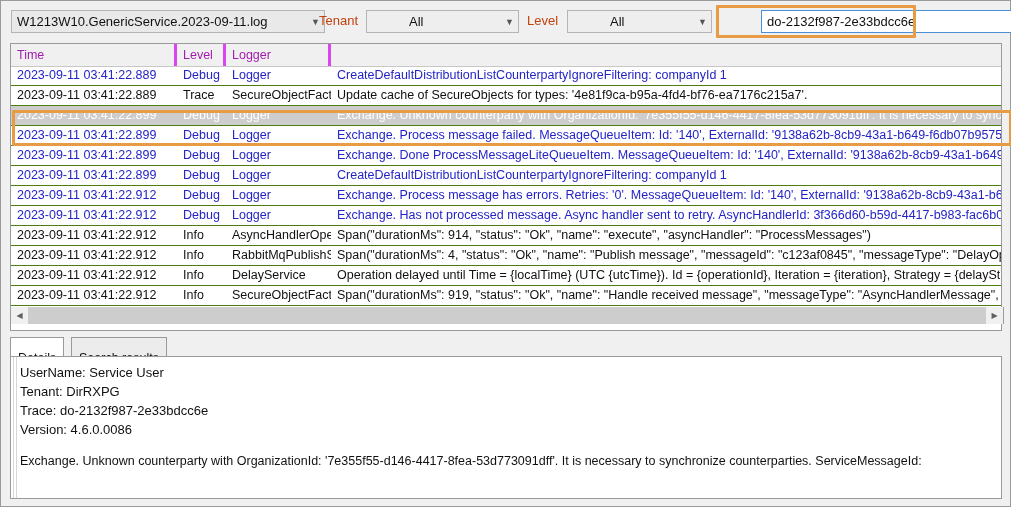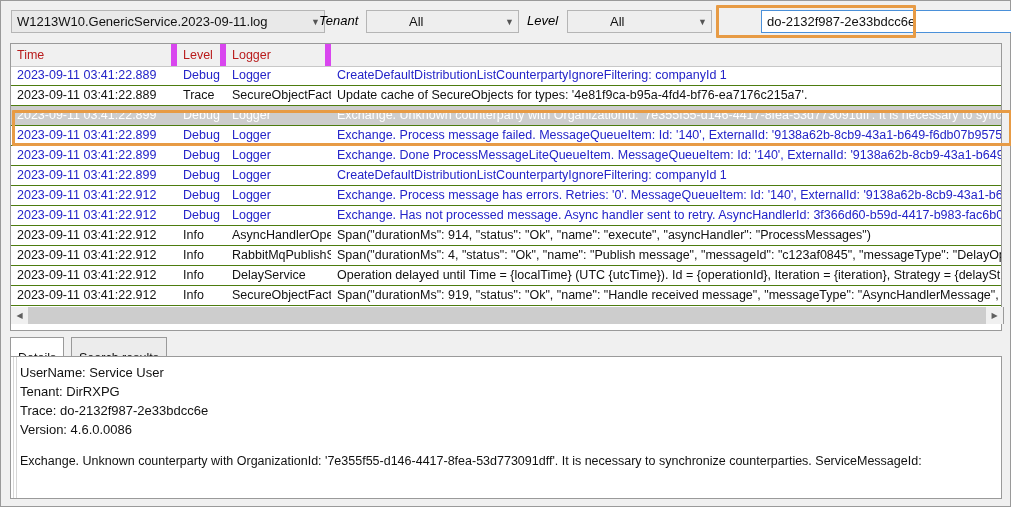--- a/index.html
+++ b/index.html
@@ -22,41 +22,41 @@
   .combo .cval{flex:1;padding-left:5px;font-size:13px;color:#111;
                white-space:nowrap;overflow:hidden;line-height:21px;}
   .combo .carrow{width:17px;height:21px;display:flex;align-items:center;justify-content:center;
                  color:#555;font-size:9px;}
   .combo.flat{background:#eeeeee;padding-left:37px;}
 
   #file-combo{left:10px;top:9px;width:314px;gap:30px;}
   #tenant-combo{left:365px;top:9px;width:153px;}
   #level-combo{left:566px;top:9px;width:145px;}
 
-  .tlabel{position:absolute;top:12px;font-size:13px;color:#000000;font-style:italic;}
+  .tlabel{position:absolute;top:12px;font-size:13px;color:#c2410c;}
   #tenant-label{left:318px;}
   #level-label{left:526px;}
 
   .searchwrap{position:absolute;left:760px;top:9px;width:283px;height:14px;border-radius:9px;}
   #search-input{position:absolute;left:0;top:0;width:283px;height:23px;box-sizing:border-box;
                 border:1px solid #4a90d9;background:#fff;font-family:"Liberation Sans",sans-serif;
                 font-size:13px;color:#111;padding:0 5px;outline:none;}
   .anno{position:absolute;border:3px solid #e79b45;box-sizing:border-box;
         pointer-events:none;border-radius:1px;}
   #search-anno{left:715px;top:4px;width:200px;height:33px;}
 
   
   .grid{position:absolute;left:9px;top:42px;width:992px;height:288px;
         box-sizing:border-box;border:1px solid #9a9a9a;background:#fff;overflow:hidden;}
 
   .ghead{position:absolute;left:0;top:0;width:992px;height:22px;
          background:#f0f0f0;border-bottom:1px solid #c8c8c8;}
   .ghead .hc{position:absolute;top:0;height:22px;line-height:22px;font-size:12.5px;
-             color:#b91c1c;padding-left:6px;box-sizing:border-box;
-             border-right:6px solid #d946ef;overflow:hidden;white-space:nowrap;}
+             color:#a21caf;padding-left:6px;box-sizing:border-box;
+             border-right:3px solid #d946ef;overflow:hidden;white-space:nowrap;}
 
   .gbody{position:absolute;left:0;top:22px;width:992px;height:265px;overflow:hidden;}
   .grow{position:relative;height:19px;border-bottom:1px solid #4d7c0f;white-space:nowrap;}
   .grow .c{position:absolute;top:0;height:19px;line-height:19px;font-size:12.5px;
            padding-left:6px;box-sizing:border-box;overflow:hidden;white-space:nowrap;}
   .grow.sel{background:#cdcdcd;}
   .grow.sel .c{color:#ffffff;}
   .grow.lv-debug .c,.grow.lv-trace-blue .c{color:#2323c8;}
   .grow.lv-black .c{color:#111;}
 

